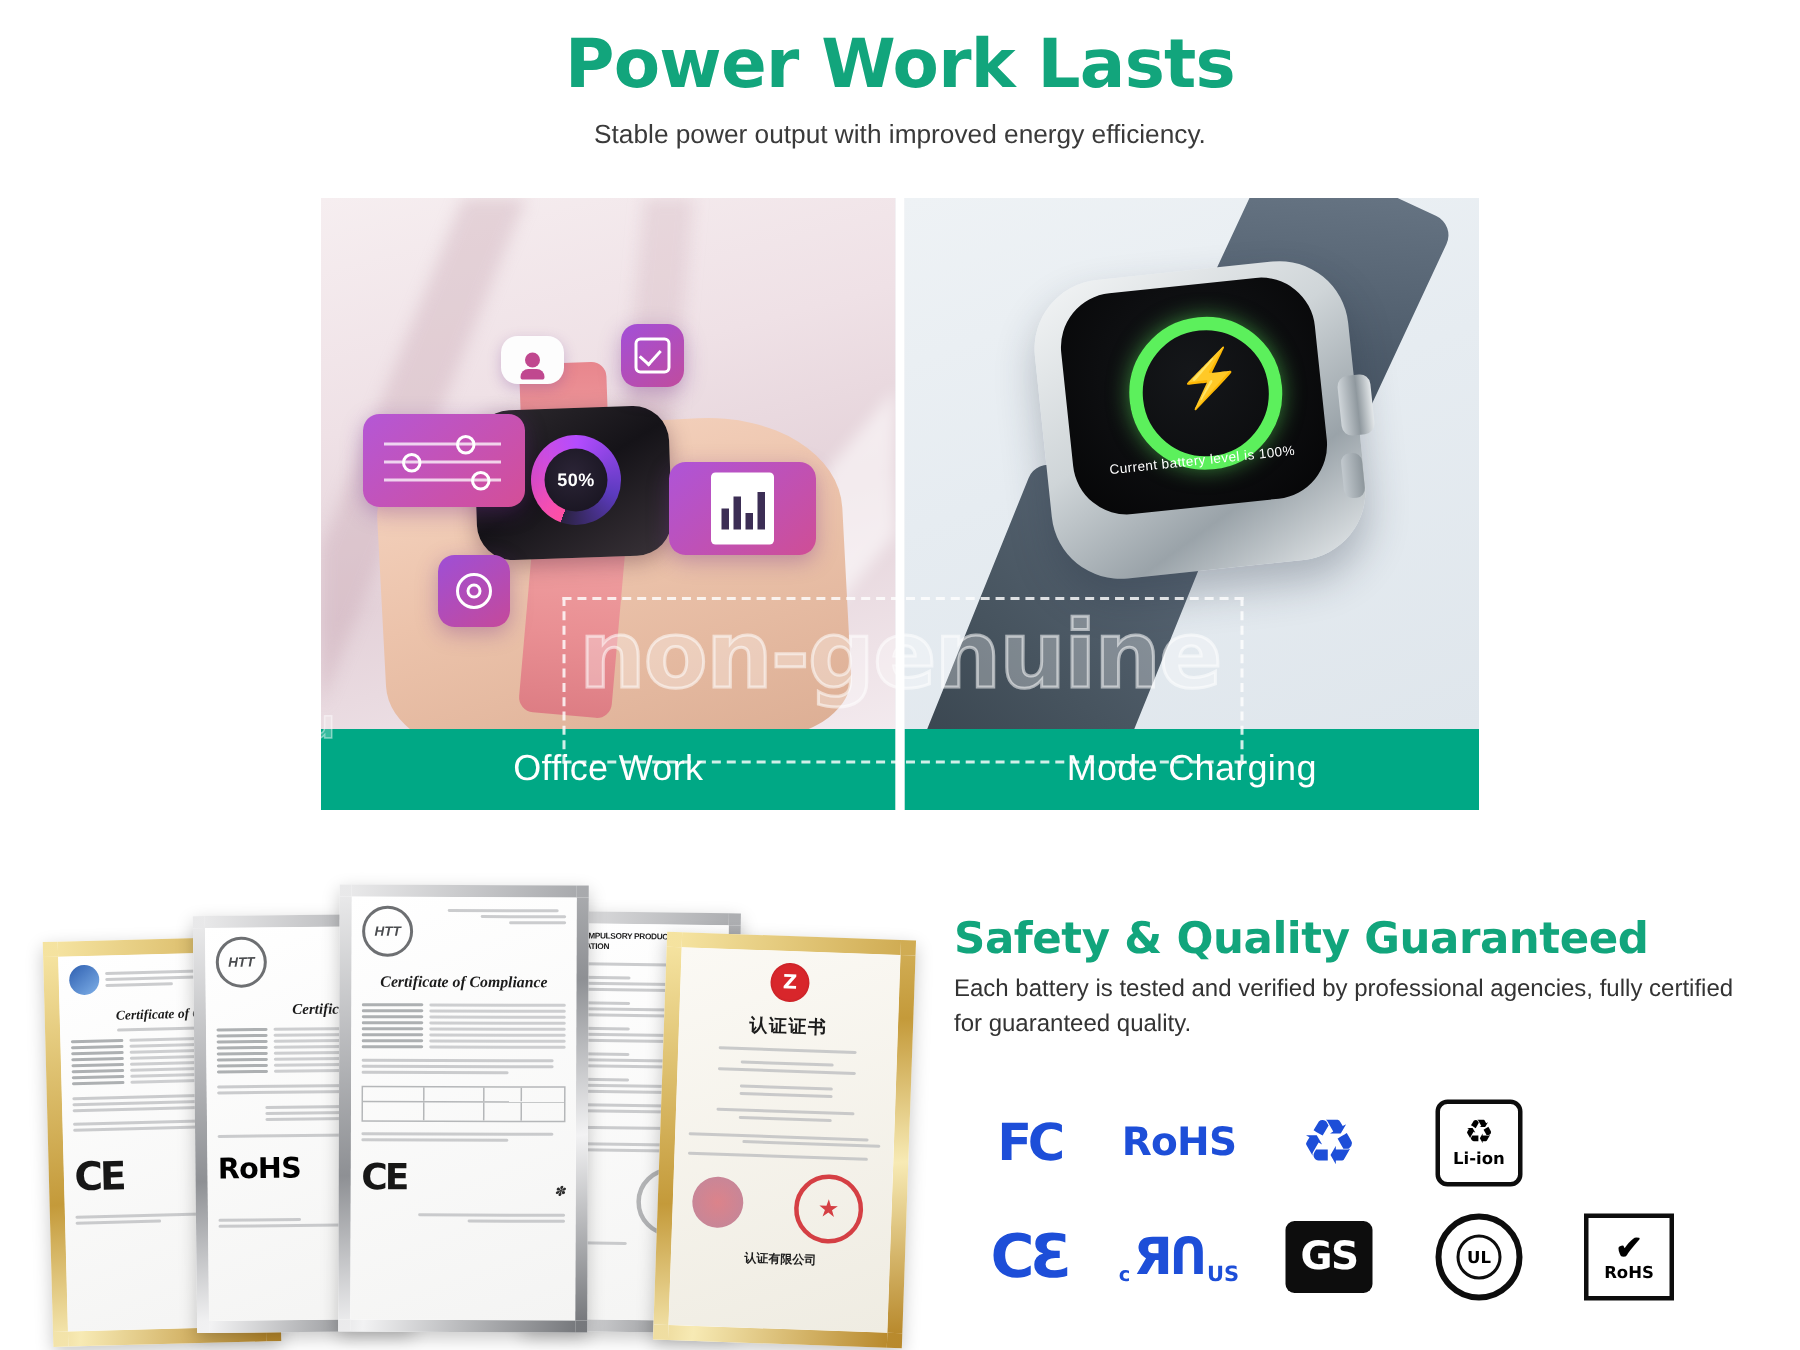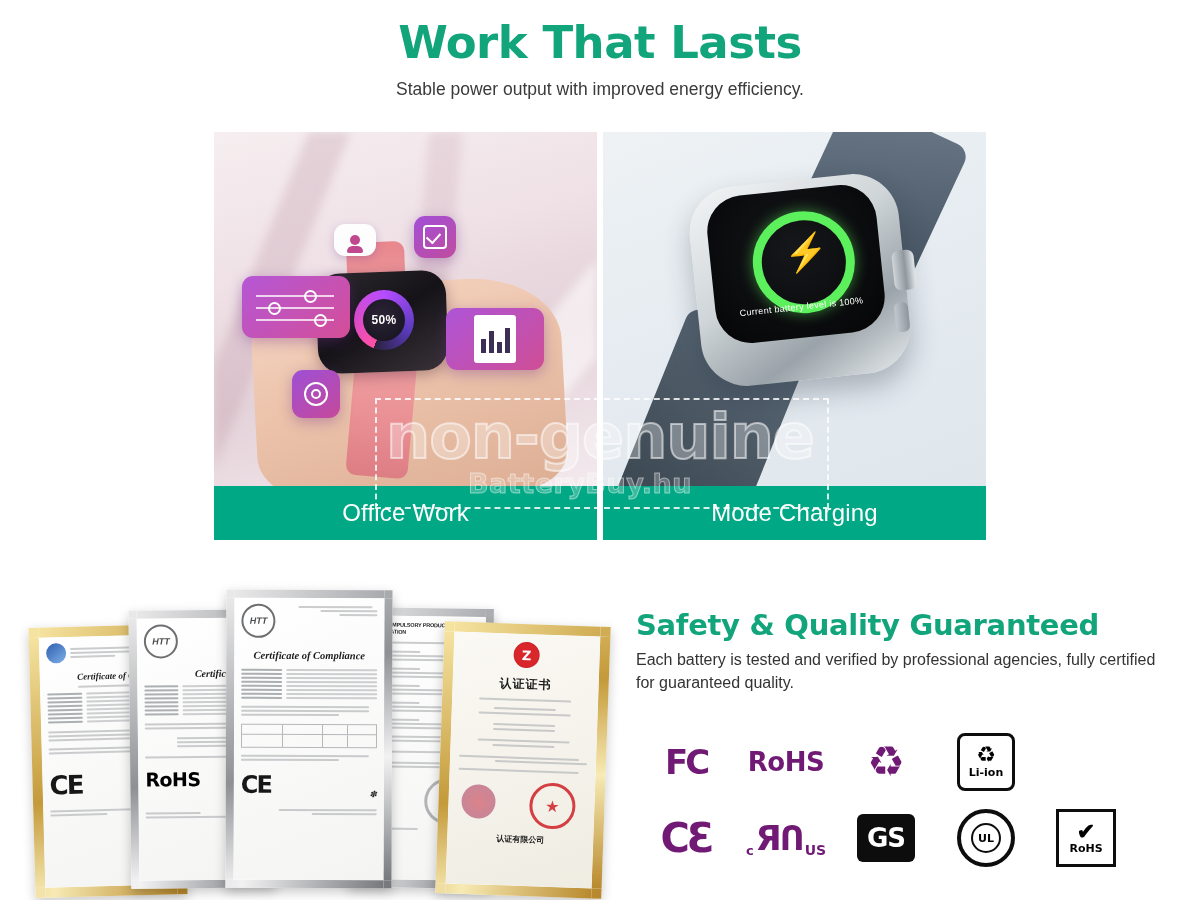--- a/index.html
+++ b/index.html
@@ -274,21 +274,21 @@
     border:2px dashed rgba(255,255,255,.82);
   }
   .wm-main{
     position:absolute;left:0;top:400px;width:1200px;text-align:center;
     font-size:62px;font-weight:bold;letter-spacing:-1px;
     color:rgba(255,255,255,.30);
     -webkit-text-stroke:2px rgba(255,255,255,.55);
     font-family:"DejaVu Sans", sans-serif;
   }
   .wm-sub{
-    position:absolute;left:0;top:468px;width:1160px;text-align:center;
+    position:absolute;left:0;top:468px;width:1160px;text-align:left;
     font-size:27px;font-weight:bold;letter-spacing:.5px;
     color:rgba(255,255,255,.22);
     -webkit-text-stroke:1px rgba(255,255,255,.45);
     font-family:"DejaVu Sans", sans-serif;
   }
 
   
   .bottom{position:absolute;left:0;top:560px;width:1200px;height:340px;}
   .certs{position:absolute;left:20px;top:18px;width:580px;height:300px;}
   .cert{
@@ -326,21 +326,21 @@
 
   .safety{position:absolute;left:636px;top:48px;width:540px;}
   .safety-title{
     font-size:29px;font-weight:bold;color:#12a57c;margin:0 0 7px 0;letter-spacing:-.3px;
     font-family:"DejaVu Sans", sans-serif;
   }
   .safety-desc{font-size:16px;color:#333;line-height:1.42;margin:0;}
   .logos{position:absolute;left:636px;top:170px;width:500px;}
   .logo-row{display:flex;align-items:center;gap:0;margin-bottom:12px;}
   .logo-cell{width:100px;height:64px;display:flex;align-items:center;justify-content:center;}
-  .lg{color:#701a75;}
+  .lg{color:#1d4ed8;}
   .fcc{font-family:"DejaVu Sans", sans-serif;font-weight:bold;font-size:34px;letter-spacing:-3px;}
   .rohs-txt{font-family:"DejaVu Sans", sans-serif;font-weight:bold;font-size:26px;letter-spacing:-.5px;}
   .ukca{font-family:"DejaVu Sans", sans-serif;font-weight:bold;font-size:19px;line-height:.88;text-align:center;letter-spacing:-1px;}
   .li-box{
     width:52px;height:52px;border:3px solid #0d0d0d;border-radius:8px;
     display:flex;flex-direction:column;align-items:center;justify-content:center;gap:1px;
   }
   .li-txt{font-size:11px;font-weight:bold;font-family:"DejaVu Sans", sans-serif;}
   .ce-big{font-family:"DejaVu Sans", sans-serif;font-weight:bold;font-size:40px;letter-spacing:-3px;}
   .crus{display:flex;align-items:flex-end;gap:2px;font-family:"DejaVu Sans", sans-serif;font-weight:bold;}
@@ -368,21 +368,21 @@
   .rohs-box .chk{font-size:22px;line-height:20px;font-weight:bold;}
   .rohs-box .rb{font-size:11px;font-weight:bold;font-family:"DejaVu Sans", sans-serif;}
   .recycle{font-size:42px;line-height:42px;}
 </style>
 </head>
 <body>
 
 <div class="page">
 
   <div class="header">
-    <h1 class="title">Work That Lasts</h1>
+    <h1 class="title">Power Work Lasts</h1>
     <p class="subtitle">Stable power output with improved energy efficiency.</p>
   </div>
 
   <div class="cards">
 
 
     <div class="card">
       <div class="card-photo">
         <div class="ph2">
           <div class="cloth"></div>

